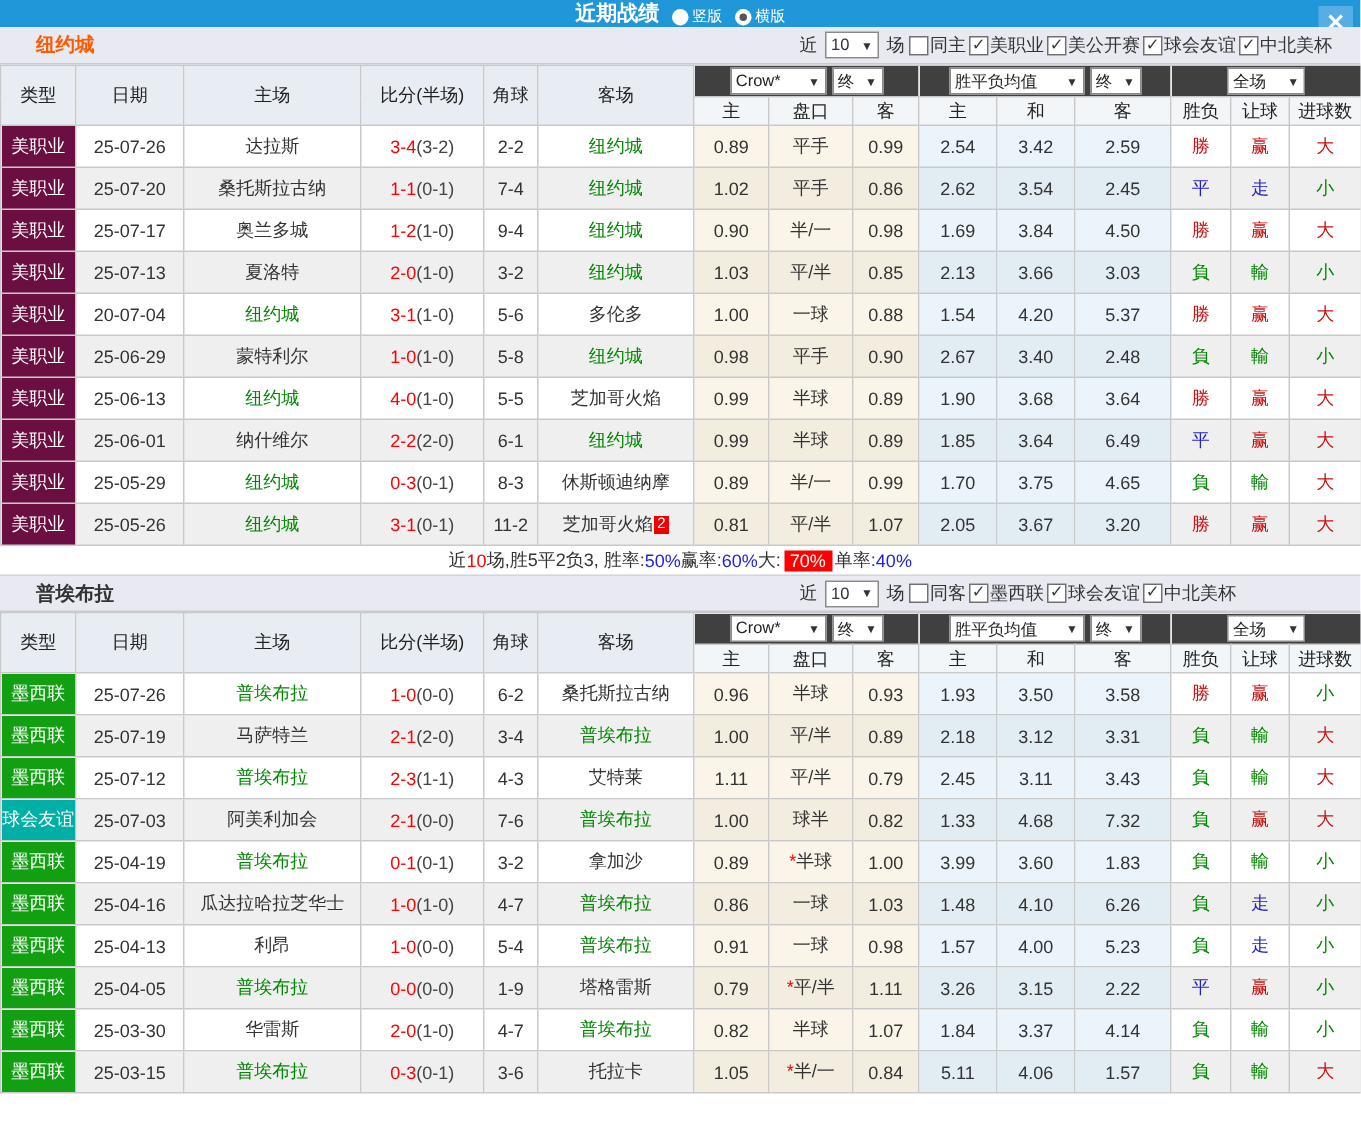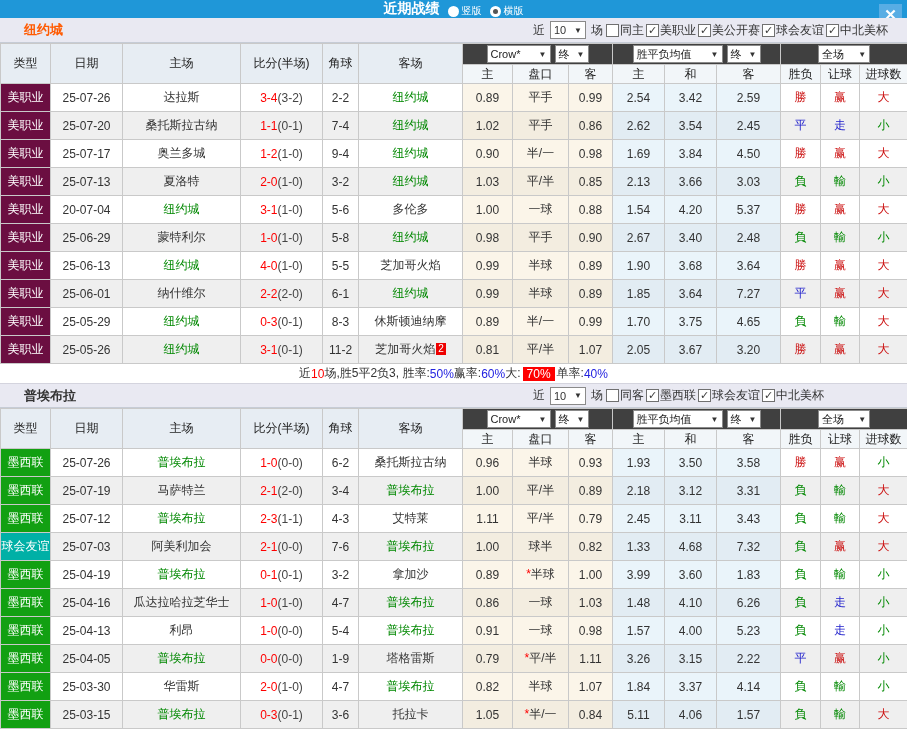--- a/index.html
+++ b/index.html
@@ -321,21 +321,21 @@
             <td class="c-plain">25-06-01</td>
             <td class="c-plain"><span>纳什维尔</span></td>
             <td class="c-plain"><span class="score-main">2-2</span><span class="score-half">(2-0)</span></td>
             <td class="c-plain">6-1</td>
             <td class="c-plain"><span class="self-team">纽约城</span></td>
             <td class="c-odds">0.99</td>
             <td class="c-odds"><span>半球</span></td>
             <td class="c-odds">0.89</td>
             <td class="c-mean">1.85</td>
             <td class="c-mean">3.64</td>
-            <td class="c-mean">7.27</td>
+            <td class="c-mean">6.49</td>
             <td class="c-res res-blue">平</td>
             <td class="c-res res-red">赢</td>
             <td class="c-res res-red">大</td>
           </tr>
           <tr>
             <td class="c-type" style="background: rgb(107, 14, 65);">美职业</td>
             <td class="c-plain">25-05-29</td>
             <td class="c-plain"><span class="self-team">纽约城</span></td>
             <td class="c-plain"><span class="score-main">0-3</span><span class="score-half">(0-1)</span></td>
             <td class="c-plain">8-3</td>

